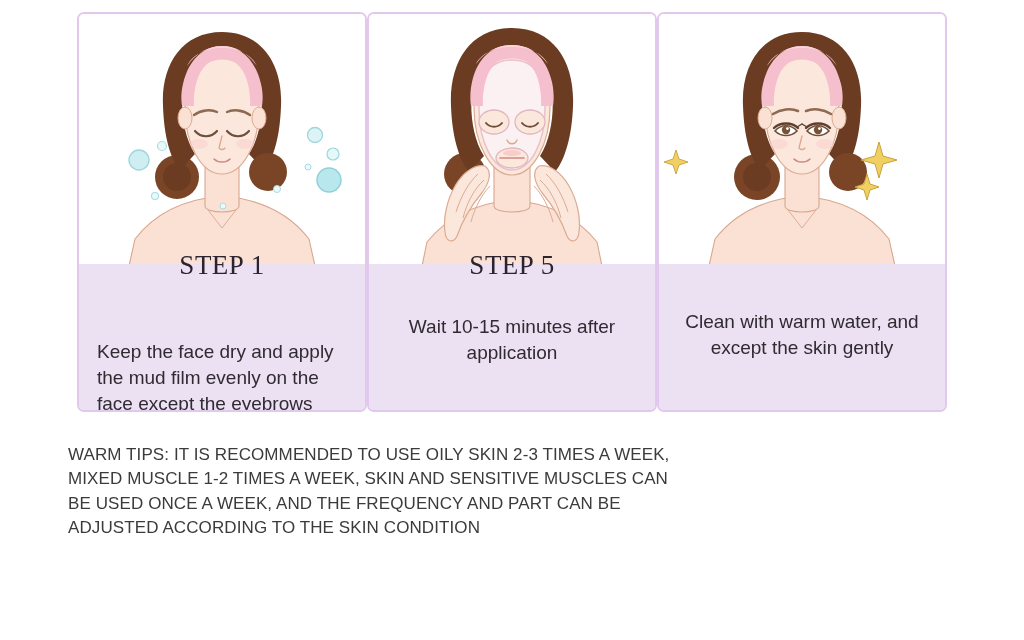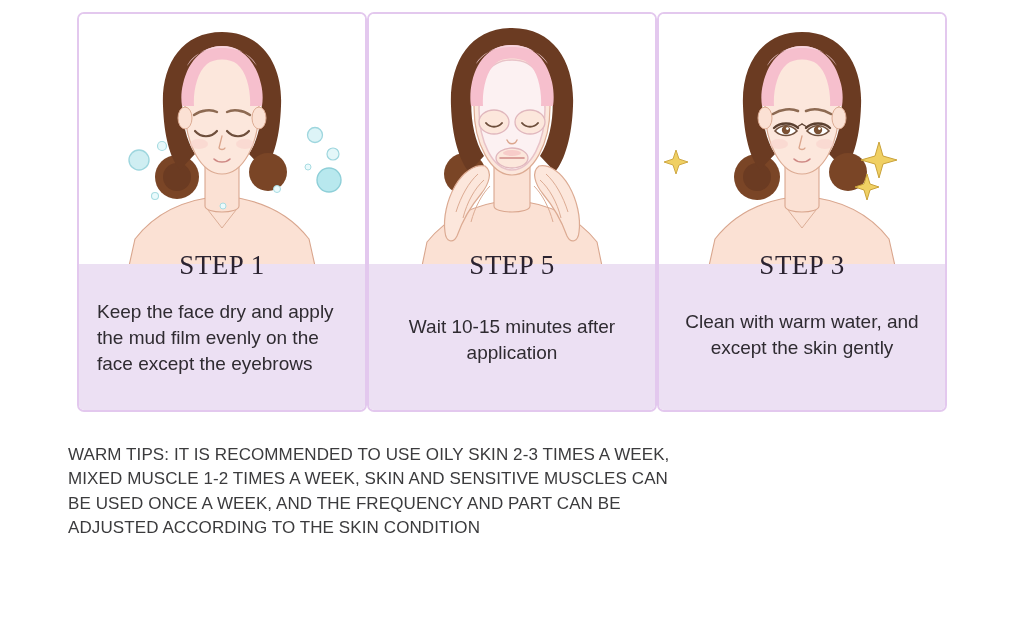--- a/index.html
+++ b/index.html
@@ -92,21 +92,21 @@
     left: 0;
     width: 100%;
     padding: 0 18px;
     box-sizing: border-box;
     font-family: "Liberation Sans", sans-serif;
     font-size: 19px;
     line-height: 1.38;
     color: #2f2b31;
     z-index: 4;
   }
-  .step-body.left  { text-align: left; }
+  .step-body.left  { text-align: left; margin-top: 40px; }
   .step-body.center{ text-align: center; }
 
   .card-2 .step-body { top: 300px; }
   .card-3 .step-body { top: 295px; }
 
   
   .tips {
     position: absolute;
     left: 68px;
     top: 443px;
@@ -272,21 +272,20 @@
 
           <ellipse cx="191" cy="158" rx="19" ry="19" fill="#7a4526"></ellipse>
 
           <path d="M222 128 L226 142 L240 146 L226 150 L222 164 L218 150 L204 146 L218 142 Z" fill="#f0d063" stroke="#c9a23a" stroke-width="1"></path>
           <path d="M210 160 L213 170 L222 173 L213 176 L210 186 L207 176 L198 173 L207 170 Z" fill="#f0d063" stroke="#c9a23a" stroke-width="1"></path>
 
           <path d="M19 136 L22 145 L31 148 L22 151 L19 160 L16 151 L7 148 L16 145 Z" fill="#f0d063" stroke="#c9a23a" stroke-width="0.9"></path>
         </svg>
       </div>
       <div class="lav-band"></div>
-      <div class="step-label">STEP 3</div>
       <div class="step-body center">Clean with warm water, and except the skin gently</div>
     </div>
 
   </div>
 
   <div class="tips">WARM TIPS: IT IS RECOMMENDED TO USE OILY SKIN 2-3 TIMES A WEEK,
 MIXED MUSCLE 1-2 TIMES A WEEK, SKIN AND SENSITIVE MUSCLES CAN
 BE USED ONCE A WEEK, AND THE FREQUENCY AND PART CAN BE
 ADJUSTED ACCORDING TO THE SKIN CONDITION</div>
 

